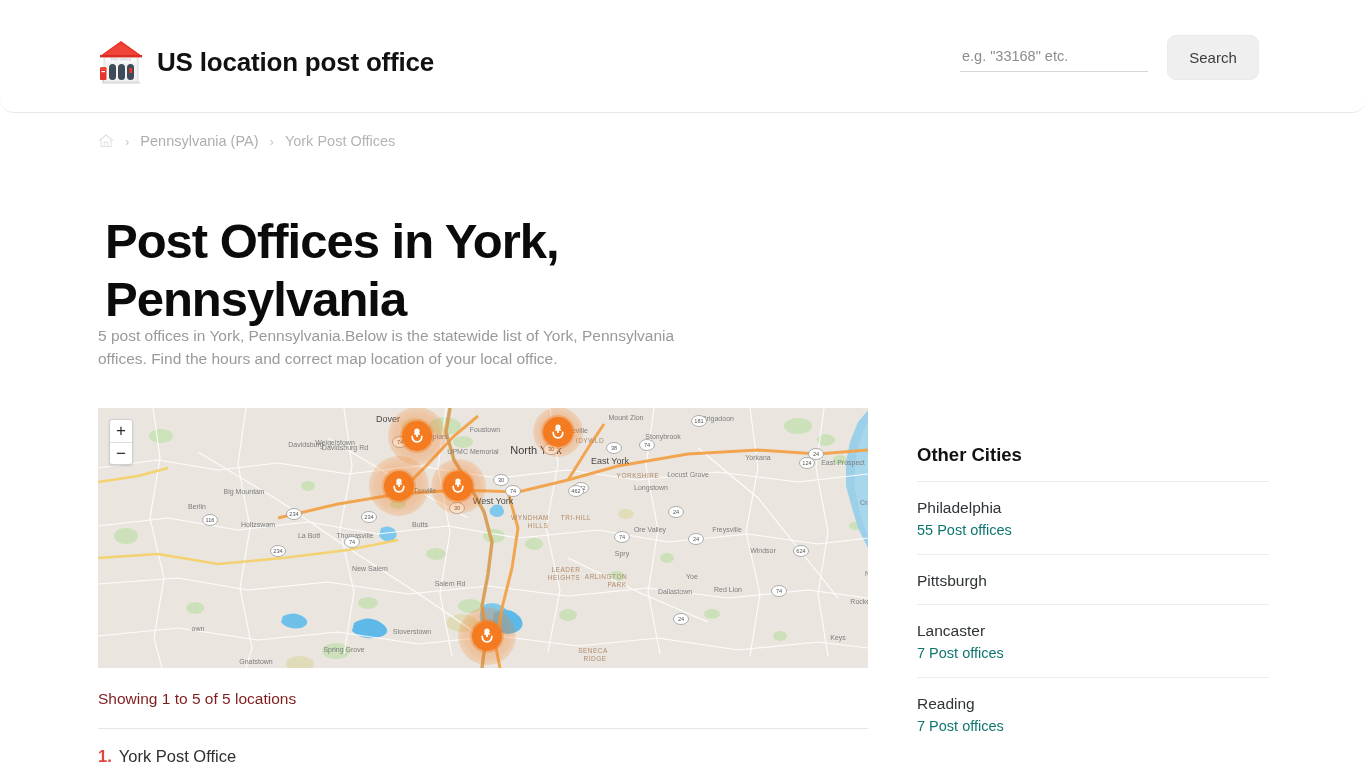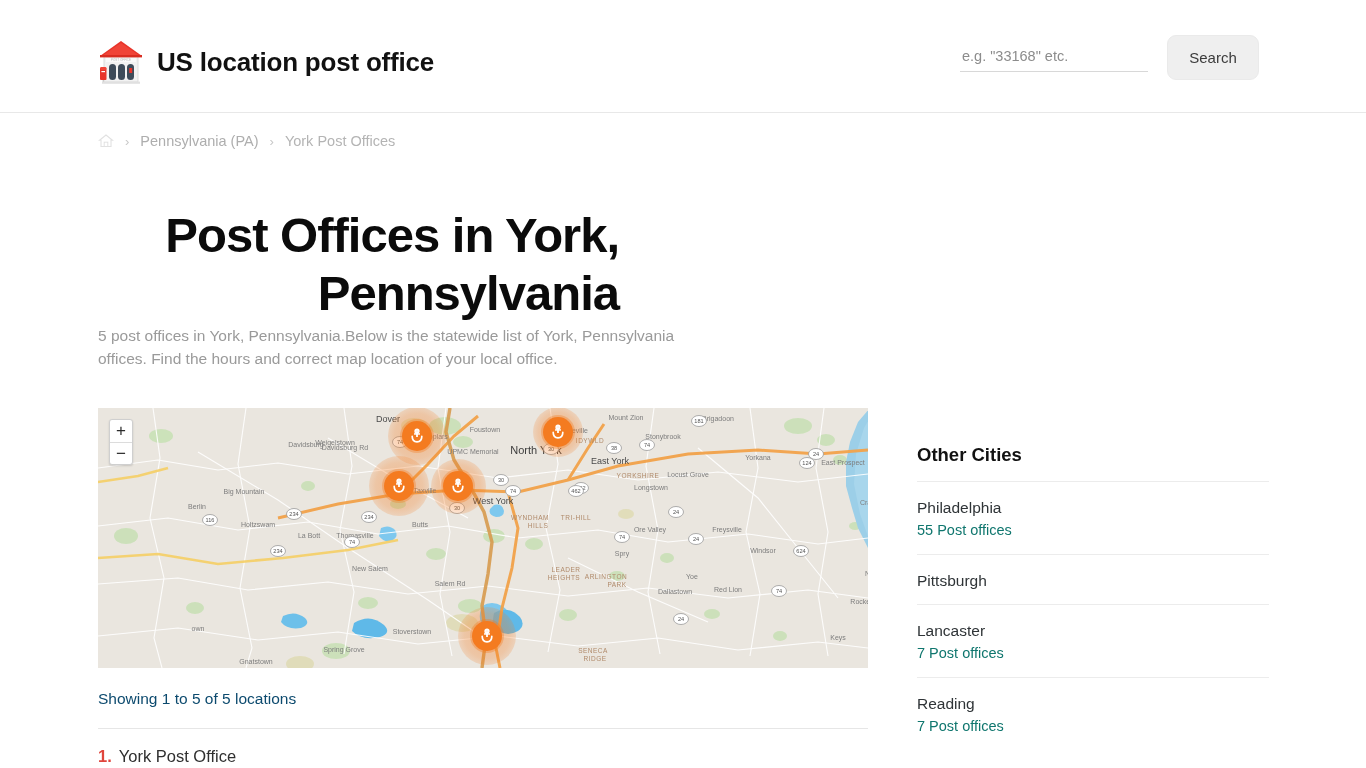--- a/index.html
+++ b/index.html
@@ -11,20 +11,21 @@
     font-family: "Liberation Sans", sans-serif;
     -webkit-font-smoothing: antialiased;
   }
 
   
   .header {
     position: absolute; left: 0; top: 0;
     width: 1366px; height: 113px;
     background: #ffffff;
     border-bottom: 1px solid #e8e8e8;
+    border-radius: 14px;
   }
   .brand {
     position: absolute; left: 98px; top: 38px;
     display: flex; align-items: center; gap: 13px;
   }
   .brand-logo {
     width: 46px; height: 48px;
     position: relative;
     display: block;
   }
@@ -61,25 +62,24 @@
   }
   .crumb-home { width: 16px; height: 16px; display: block; opacity: .55; }
   .crumb-sep { color: #c8c8c8; font-size: 13px; }
   .crumb-link { color: #aeaeae; text-decoration: none; white-space: nowrap; }
   .crumb-current { color: #b4b4b4; white-space: nowrap; }
 
   
   .page-title {
     position: absolute; left: 98px; top: 205px;
     width: 520px;
-    margin: 1px;
+    margin: 7px;
     font-size: 49px; line-height: 58px;
     font-weight: bold; color: #0b0b0b;
     letter-spacing: -1px;
-    text-align: right;
   }
   .page-desc {
     position: absolute; left: 98px; top: 324px;
     width: 600px;
     margin: 0;
     font-size: 15.5px; line-height: 23px;
     color: #9a9a9a;
   }
 
   
@@ -116,21 +116,21 @@
   .halo {
     position: absolute; z-index: 10;
     border-radius: 50%;
     background: radial-gradient(circle, rgba(244,123,32,.42) 0%, rgba(244,123,32,.30) 55%, rgba(244,123,32,.12) 80%, rgba(244,123,32,0) 100%);
     pointer-events: none;
   }
 
   
   .showing {
     position: absolute; left: 98px; top: 690px;
-    font-size: 15.5px; color: #0c4a6e;
+    font-size: 15.5px; color: #7f1d1d;
   }
   .list-divider {
     position: absolute; left: 98px; top: 728px;
     width: 770px; height: 1px; background: #e6e6e6;
   }
   .office-row {
     position: absolute; left: 98px; top: 747px;
     font-size: 16.5px; color: #2b2b2b;
     display: flex; gap: 7px; align-items: baseline;
   }

